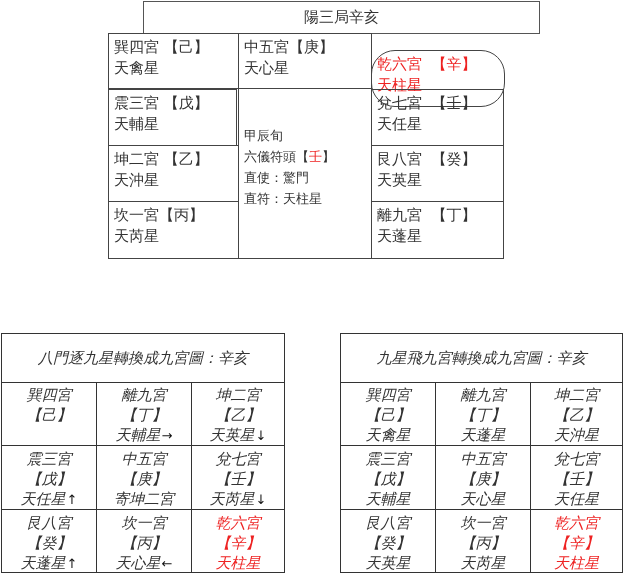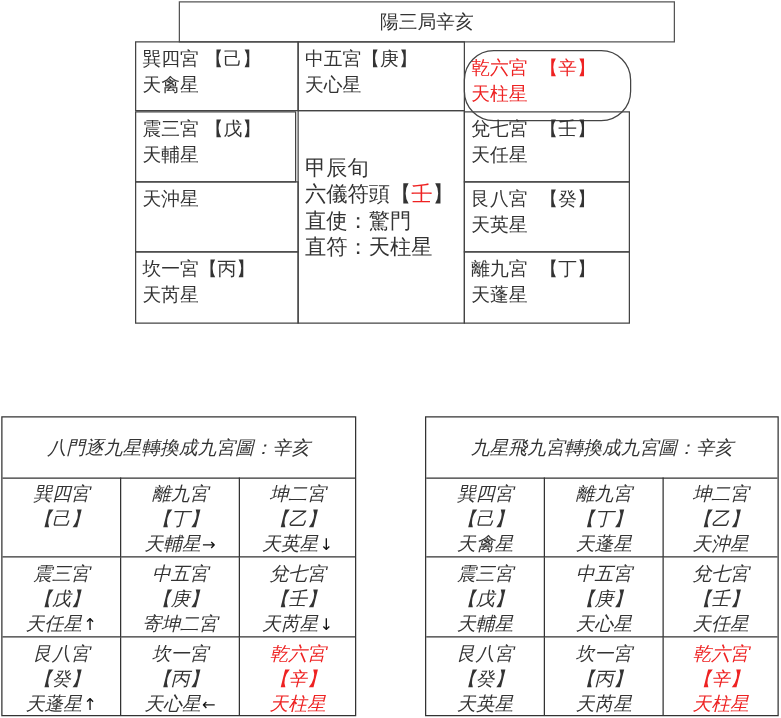--- a/index.html
+++ b/index.html
@@ -4,21 +4,21 @@
   <style>
     html, body { margin:0; padding:0; background:#ffffff; }
     body { width:625px; height:574px; position:relative; overflow:hidden;
            font-family: "DejaVu Sans", "Liberation Sans", sans-serif; color:#333; }
     .abs { position:absolute; box-sizing:border-box; }
     
     .top-title { left:107px; top:1px; width:397px; height:33px; border:1.5px solid #555;
                  display:flex; align-items:center; justify-content:center; font-size:15px;margin-left:36px; }
     .tbox { border:1.5px solid #444; padding:3px 0 16px 5px; font-size:15px; line-height:21px; }
     .red { color:#ee2222; }
-    .center-box { border:1.5px solid #444; padding:0 0 0 5px; font-size:17px; line-height:21px;
+    .center-box { border:1.5px solid #444; padding:0 0 0 5px; font-size:13px; line-height:21px;
                   display:flex; flex-direction:column; justify-content:center; }
     .center-box .inner { margin-top:-14px; }
     
     .gtable { border:1.5px solid #333;font-style:italic; }
     .gtitle { position:absolute; left:0; top:0; right:0; height:48px; border-bottom:1.5px solid #333;
               display:flex; align-items:center; justify-content:center; font-size:15px; }
     .gcell { position:absolute; text-align:center; font-size:15px; line-height:20px; padding-top:3px;
              border-right:1.5px solid #333; border-bottom:1.5px solid #333; box-sizing:border-box; }
     .gcell.last-col { border-right:none; }
     .gcell.last-row { border-bottom:none; }
@@ -33,41 +33,42 @@
 
 <div class="abs tbox" style="left:108px;top:33px;width:131px;height:56px;">
   <div><span>巽四宮</span> <span>【己】</span></div>
   <div>天禽星</div>
 </div>
 <div class="abs tbox" style="left:108px;top:89px;width:129px;height:57px;">
   <div><span>震三宮</span> <span>【戊】</span></div>
   <div>天輔星</div>
 </div>
 <div class="abs tbox" style="left:108px;top:145px;width:131px;height:57px;">
+  <div><span>坤二宮</span> <span>【乙】</span></div>
   <div>天沖星</div>
 </div>
 <div class="abs tbox" style="left:108px;top:201px;width:131px;height:58px;">
   <div><span>坎一宮</span><span>【丙】</span></div>
   <div>天芮星</div>
 </div>
 
 <div class="abs tbox" style="left:238px;top:33px;width:134px;height:56px;">
   <div><span>中五宮</span><span>【庚】</span></div>
   <div>天心星</div>
 </div>
 <div class="abs center-box" style="left:238px;top:88px;width:134px;height:171px;">
   <div class="inner">
     <div>甲辰旬</div>
     <div><span>六儀符頭</span><span>【</span><span class="red">壬</span><span>】</span></div>
     <div>直使：驚門</div>
     <div>直符：天柱星</div>
   </div>
 </div>
 
-<div class="abs tbox red" style="left:371px;top:40px;width:134px;height:57px;border-radius:24px;">
+<div class="abs tbox red" style="left:371px;top:50px;width:134px;height:57px;border-radius:24px;">
   <div><span>乾六宮</span>&nbsp;&nbsp;<span>【辛】</span></div>
   <div>天柱星</div>
 </div>
 <div class="abs tbox" style="left:371px;top:89px;width:133px;height:57px;">
   <div><span>兌七宮</span>&nbsp;&nbsp;<span>【壬】</span></div>
   <div>天任星</div>
 </div>
 <div class="abs tbox" style="left:371px;top:145px;width:133px;height:57px;">
   <div><span>艮八宮</span>&nbsp;&nbsp;<span>【癸】</span></div>
   <div>天英星</div>

